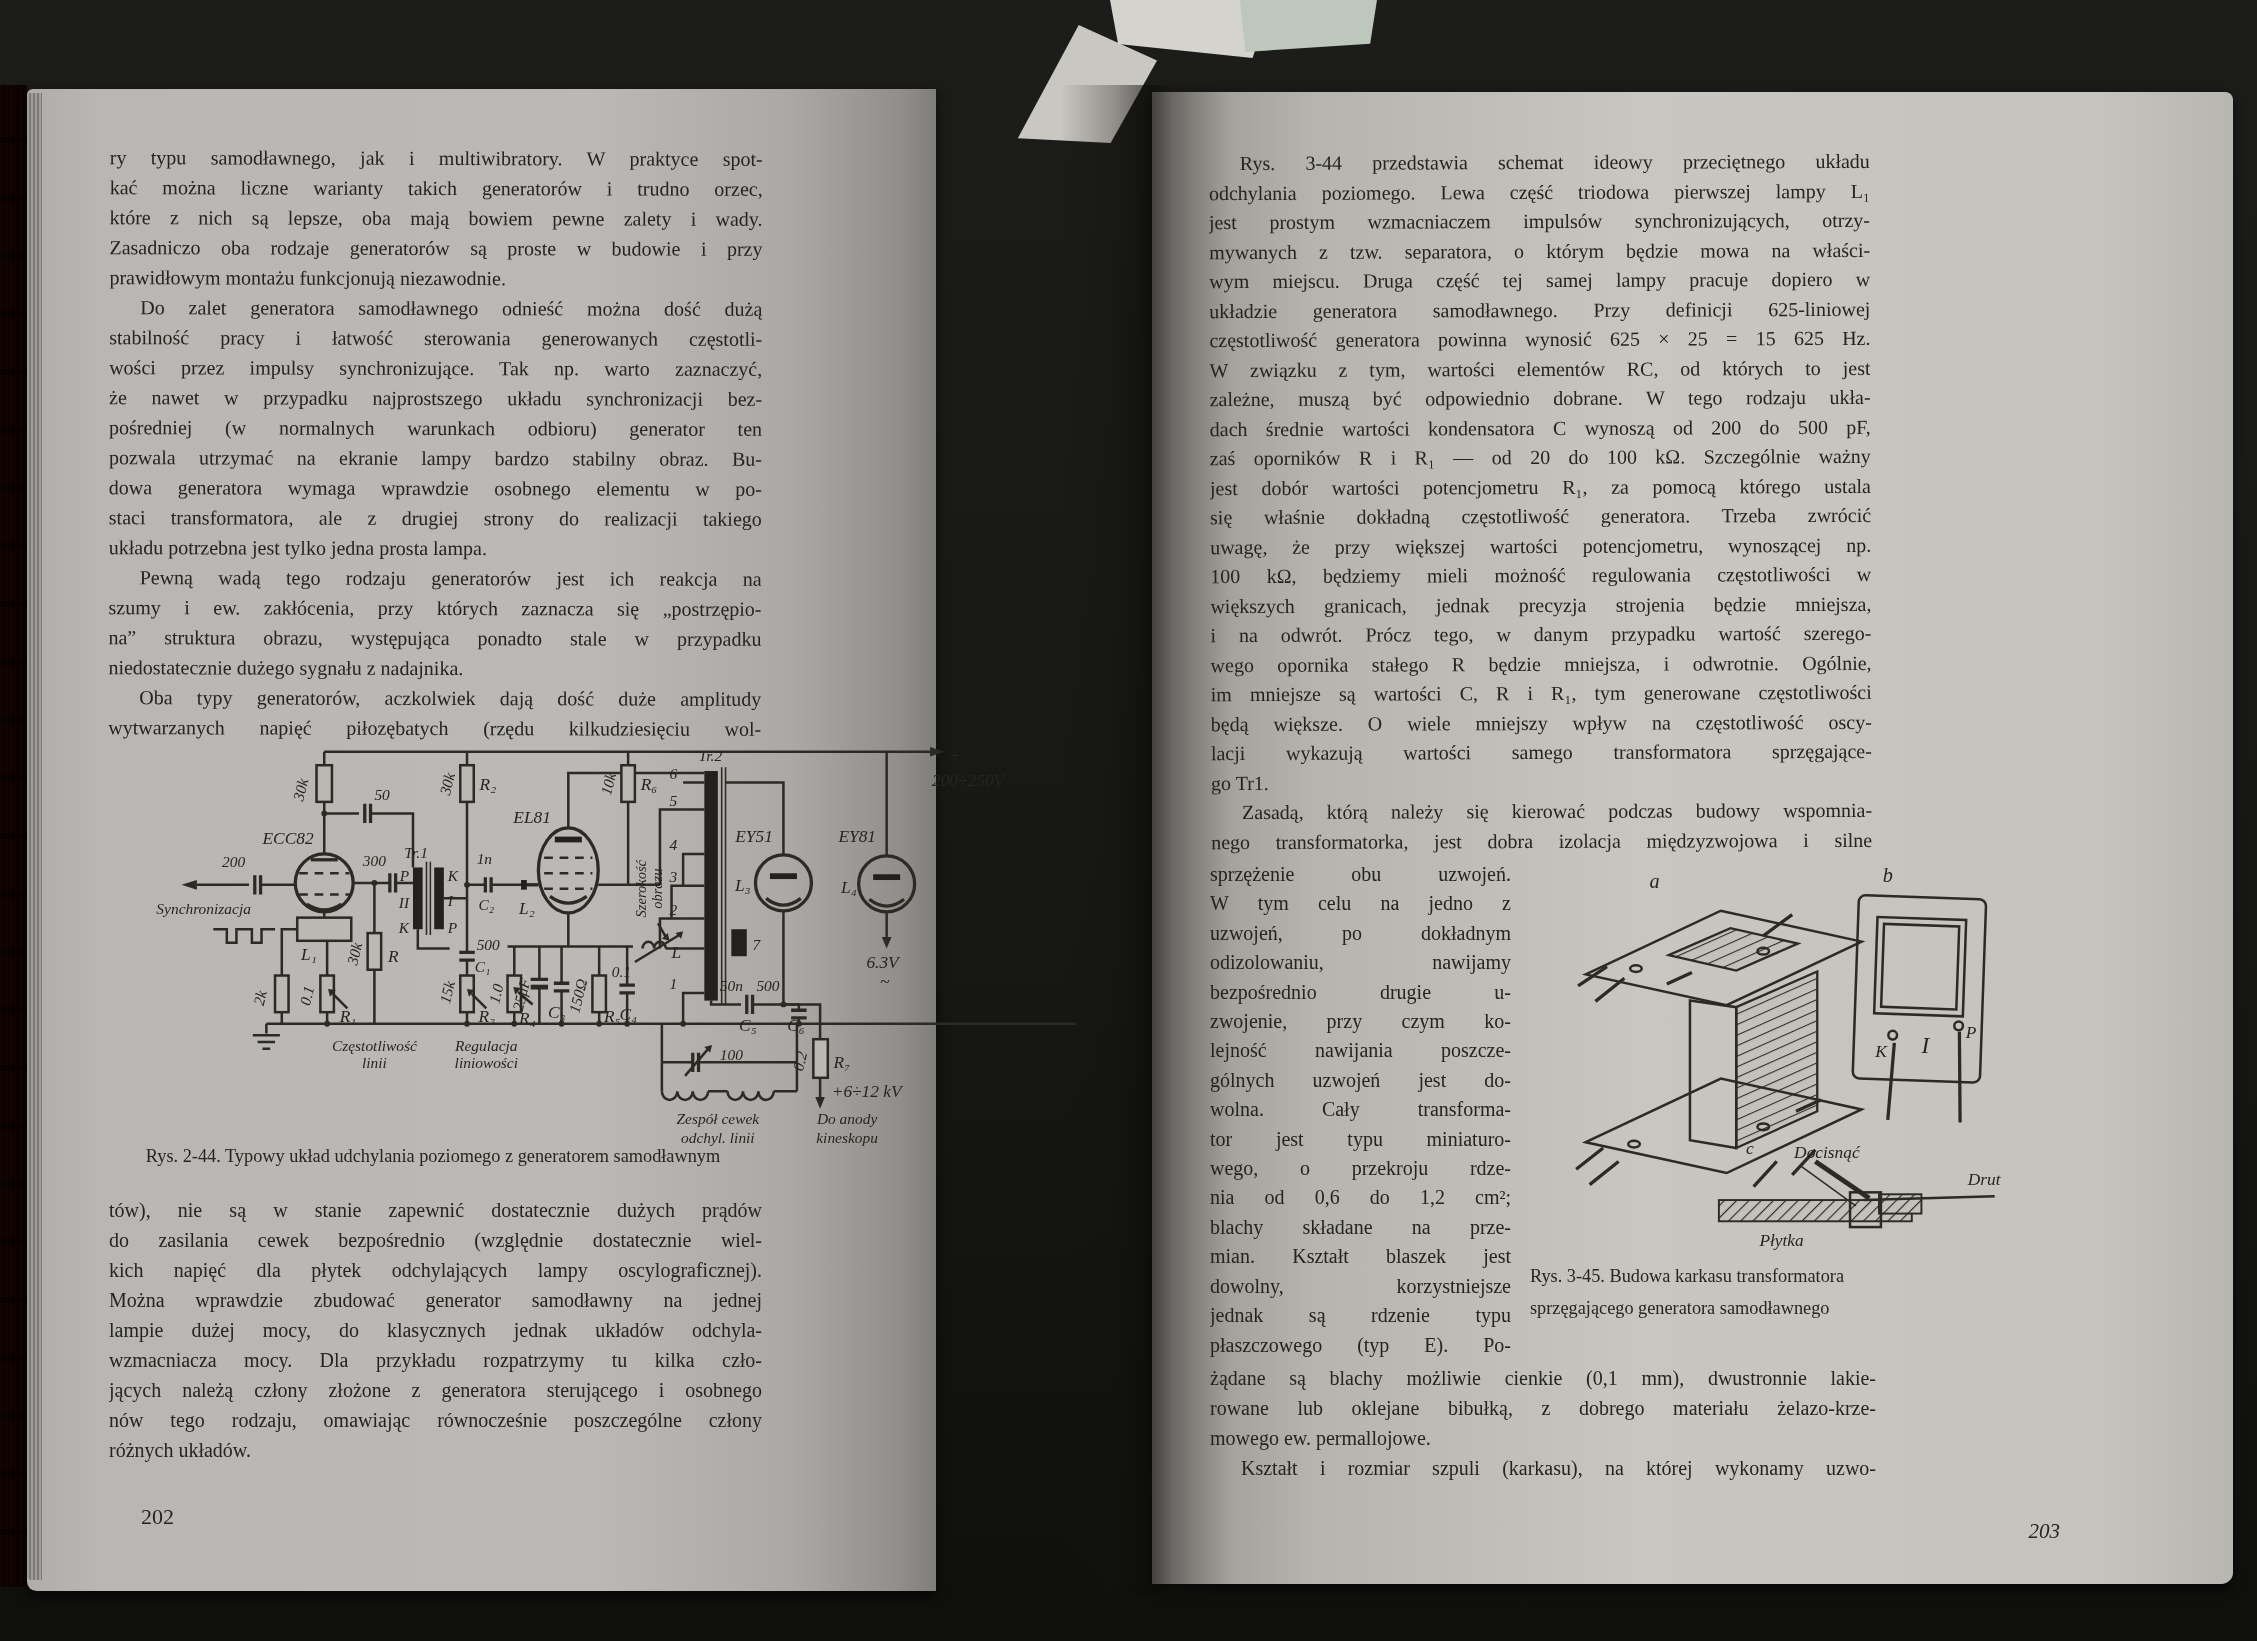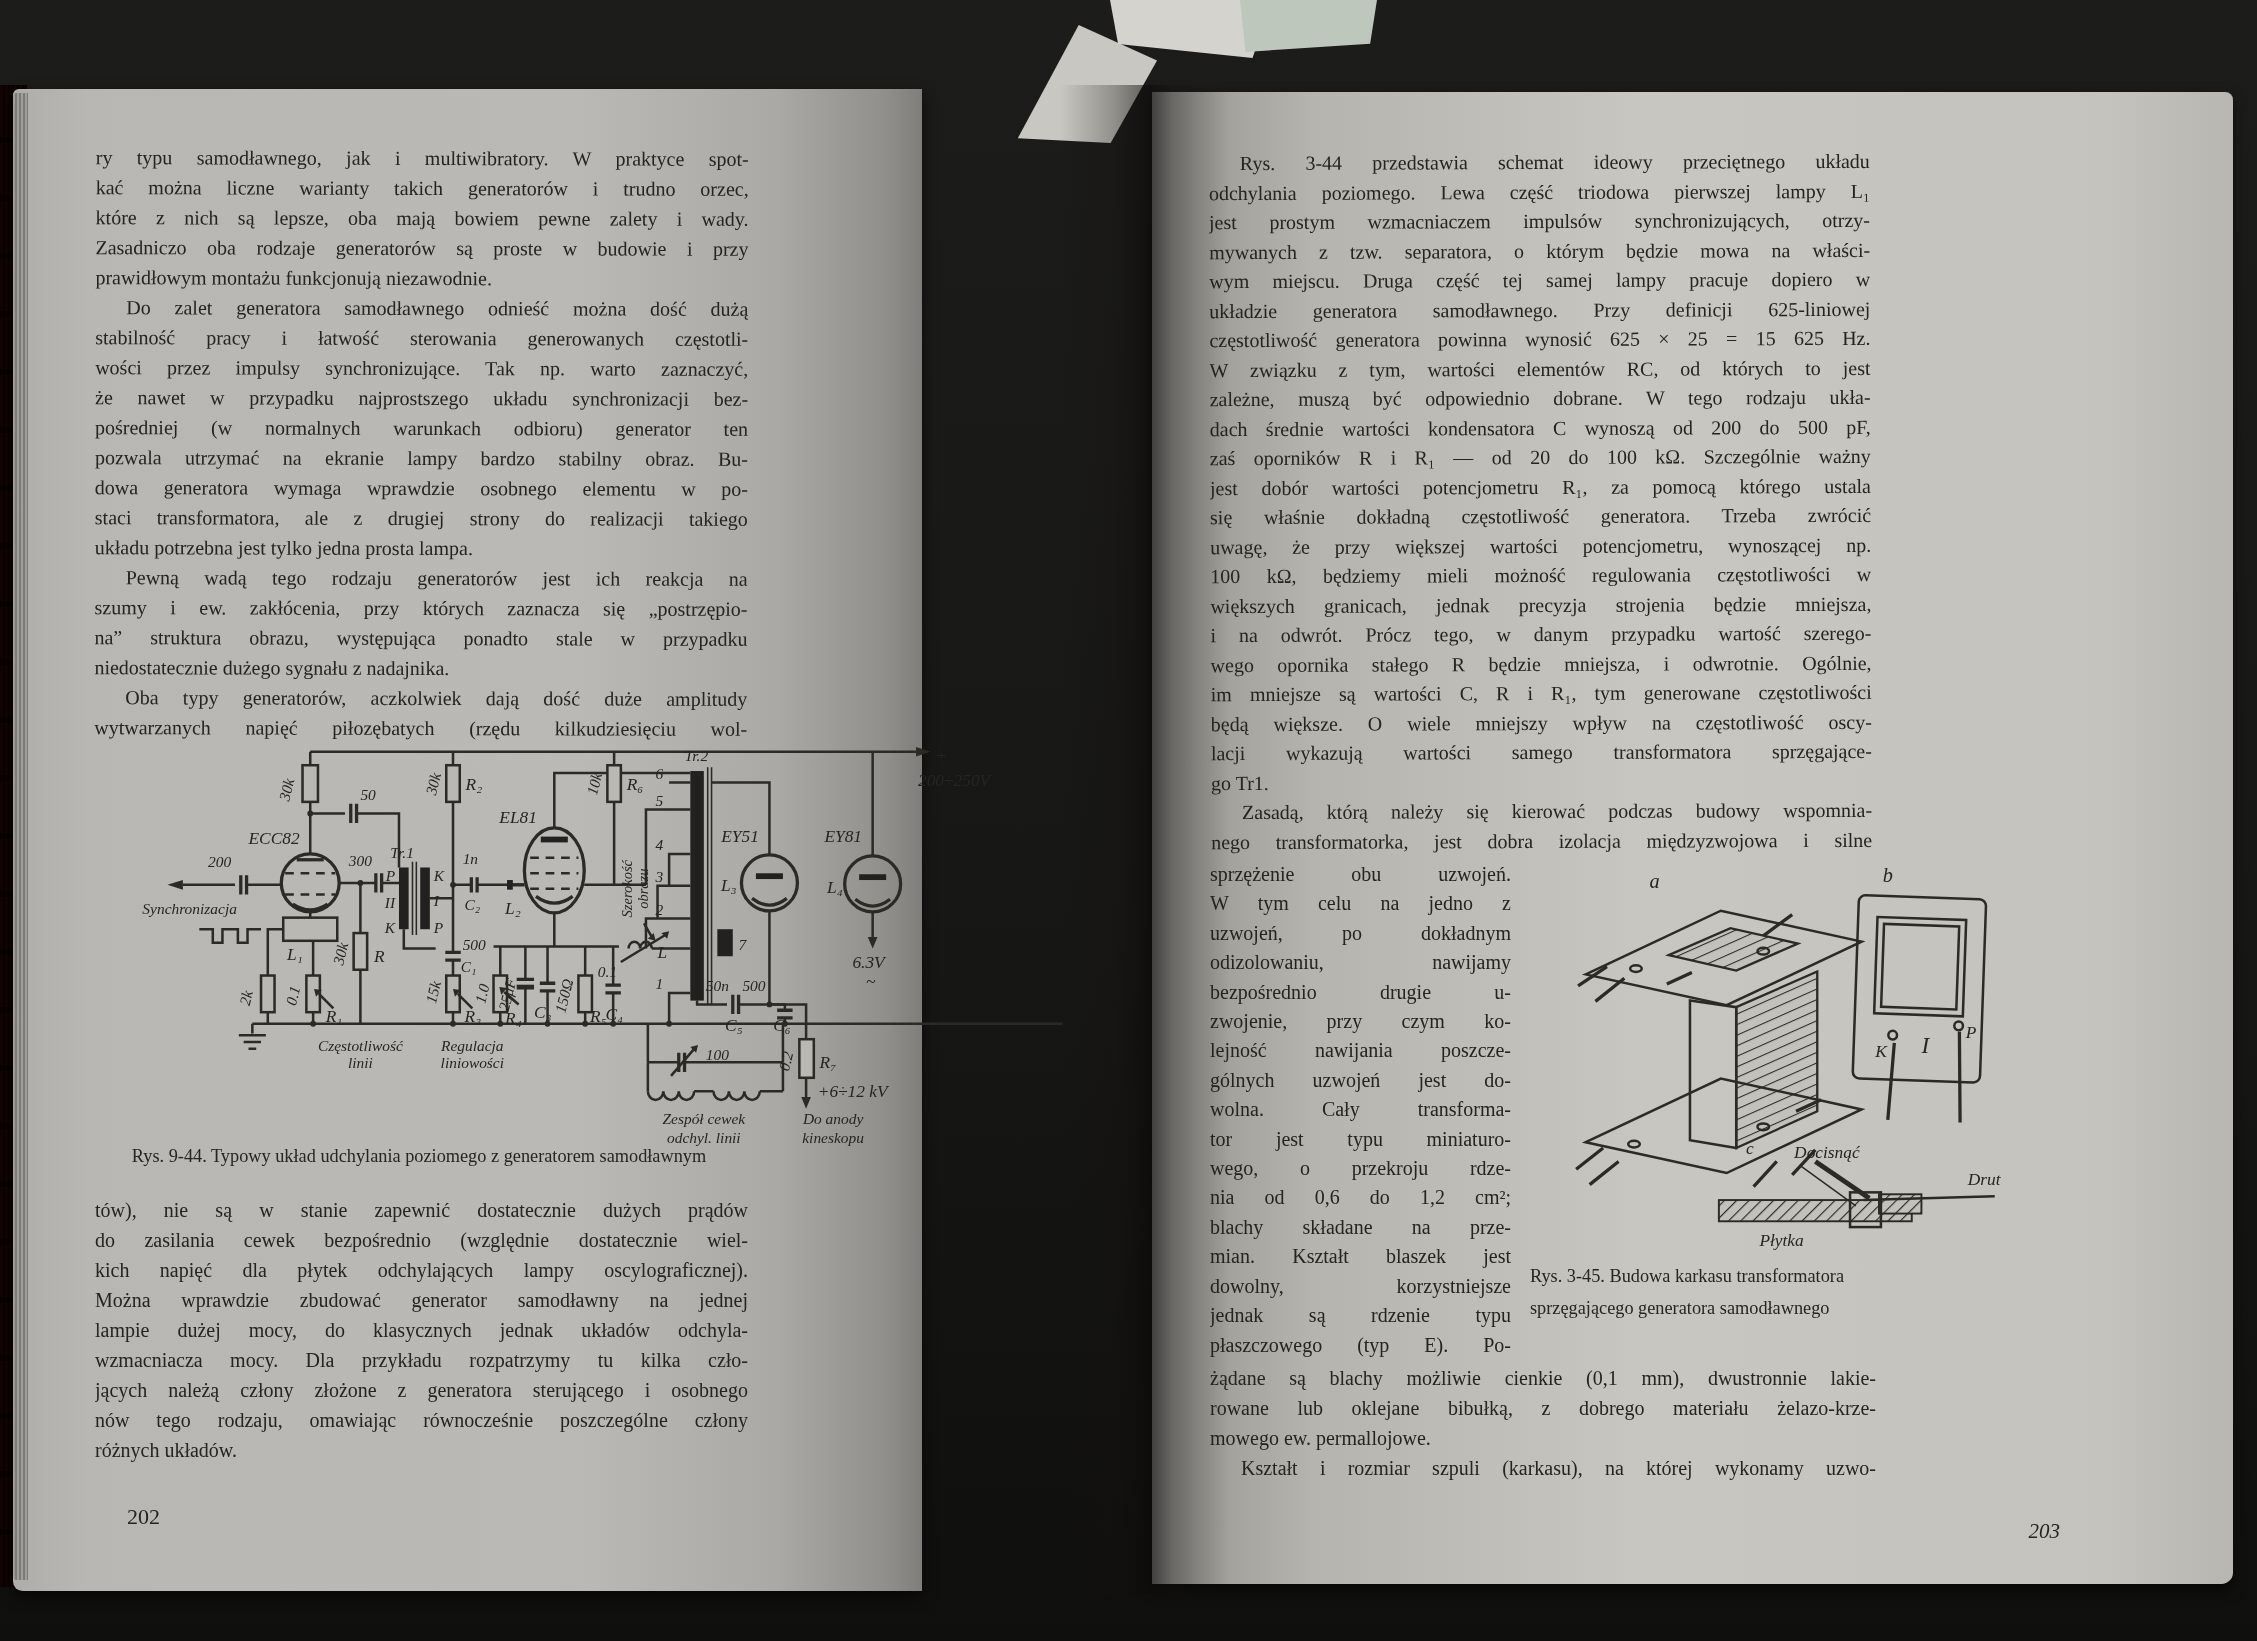--- a/index.html
+++ b/index.html
@@ -1,21 +1,21 @@
 <!DOCTYPE html>
 <html><head>
 <meta charset="utf-8">
 <style>
   html,body{margin:0;padding:0;background:#0e0e0d;}
   #scan{position:relative;width:2257px;height:1641px;overflow:hidden;
         background:linear-gradient(180deg,#1c1c1b 0%,#171716 55%,#0f0f0e 100%);
         font-family:"Liberation Serif", serif;}
   .abs{position:absolute;}
   
-  .page-left{left:13px;top:89px;width:909px;height:1502px;
+  .page-left{left:27px;top:89px;width:909px;height:1502px;
      background:linear-gradient(to right,#aeada9 0%,#b8b7b3 8%,#bab9b5 62%,#aaa9a5 84%,#908f8b 96%,#7f7e7a 100%);
      border-radius:5.8px 0 0 9.7px;
      box-shadow:0 5.8px 13.5px rgba(0,0,0,.6);}
   .page-right{left:1152px;top:92px;width:1081px;height:1492px;
      background:linear-gradient(to left,#b7b6b1 0%,#c4c3be 12%,#c7c6c1 55%,#b5b4af 85%,#9c9b96 96%,#878682 100%);
      border-radius:0 7.7px 11.6px 0;
      box-shadow:0 5.8px 13.5px rgba(0,0,0,.6);}
   .gutter{left:1060px;top:85px;width:193px;height:1510px;pointer-events:none;
      background:linear-gradient(to right,rgba(20,18,15,0) 0%,rgba(20,18,15,.30) 28%,rgba(12,11,10,.58) 47%,rgba(20,18,15,.32) 58%,rgba(20,18,15,0) 88%);}
   .fore-edge{left:0;top:85px;width:27px;height:1502px;
@@ -300,21 +300,21 @@
         <text class="lbl" x="618" y="394" text-anchor="middle">Zespół cewek</text>
         <text class="lbl" x="618" y="414" text-anchor="middle">odchyl. linii</text>
         <text class="lbl" transform="rotate(-76 708,332)" x="700" y="332">0.2</text>
         <text class="lbl18" x="738" y="336">R₇</text>
         <text class="lbl18" x="736" y="366">+6÷12 kV</text>
         <text class="lbl" x="752" y="394" text-anchor="middle">Do anody</text>
         <text class="lbl" x="752" y="414" text-anchor="middle">kineskopu</text>
       </g>
     </svg>
 
-    <div class="abs cap44">Rys. 9-44. Typowy układ udchylania poziomego z generatorem samodławnym</div>
+    <div class="abs cap44">Rys. 2-44. Typowy układ udchylania poziomego z generatorem samodławnym</div>
 
     <div class="abs p5-l para">
         <div class="line">tów), nie są w stanie zapewnić dostatecznie dużych prądów</div>
         <div class="line">do zasilania cewek bezpośrednio (względnie dostatecznie wiel-</div>
         <div class="line">kich napięć dla płytek odchylających lampy oscylograficznej).</div>
         <div class="line">Można wprawdzie zbudować generator samodławny na jednej</div>
         <div class="line">lampie dużej mocy, do klasycznych jednak układów odchyla-</div>
         <div class="line">wzmacniacza mocy. Dla przykładu rozpatrzymy tu kilka czło-</div>
         <div class="line">jących należą człony złożone z generatora sterującego i osobnego</div>
         <div class="line">nów tego rodzaju, omawiając równocześnie poszczególne człony</div>

